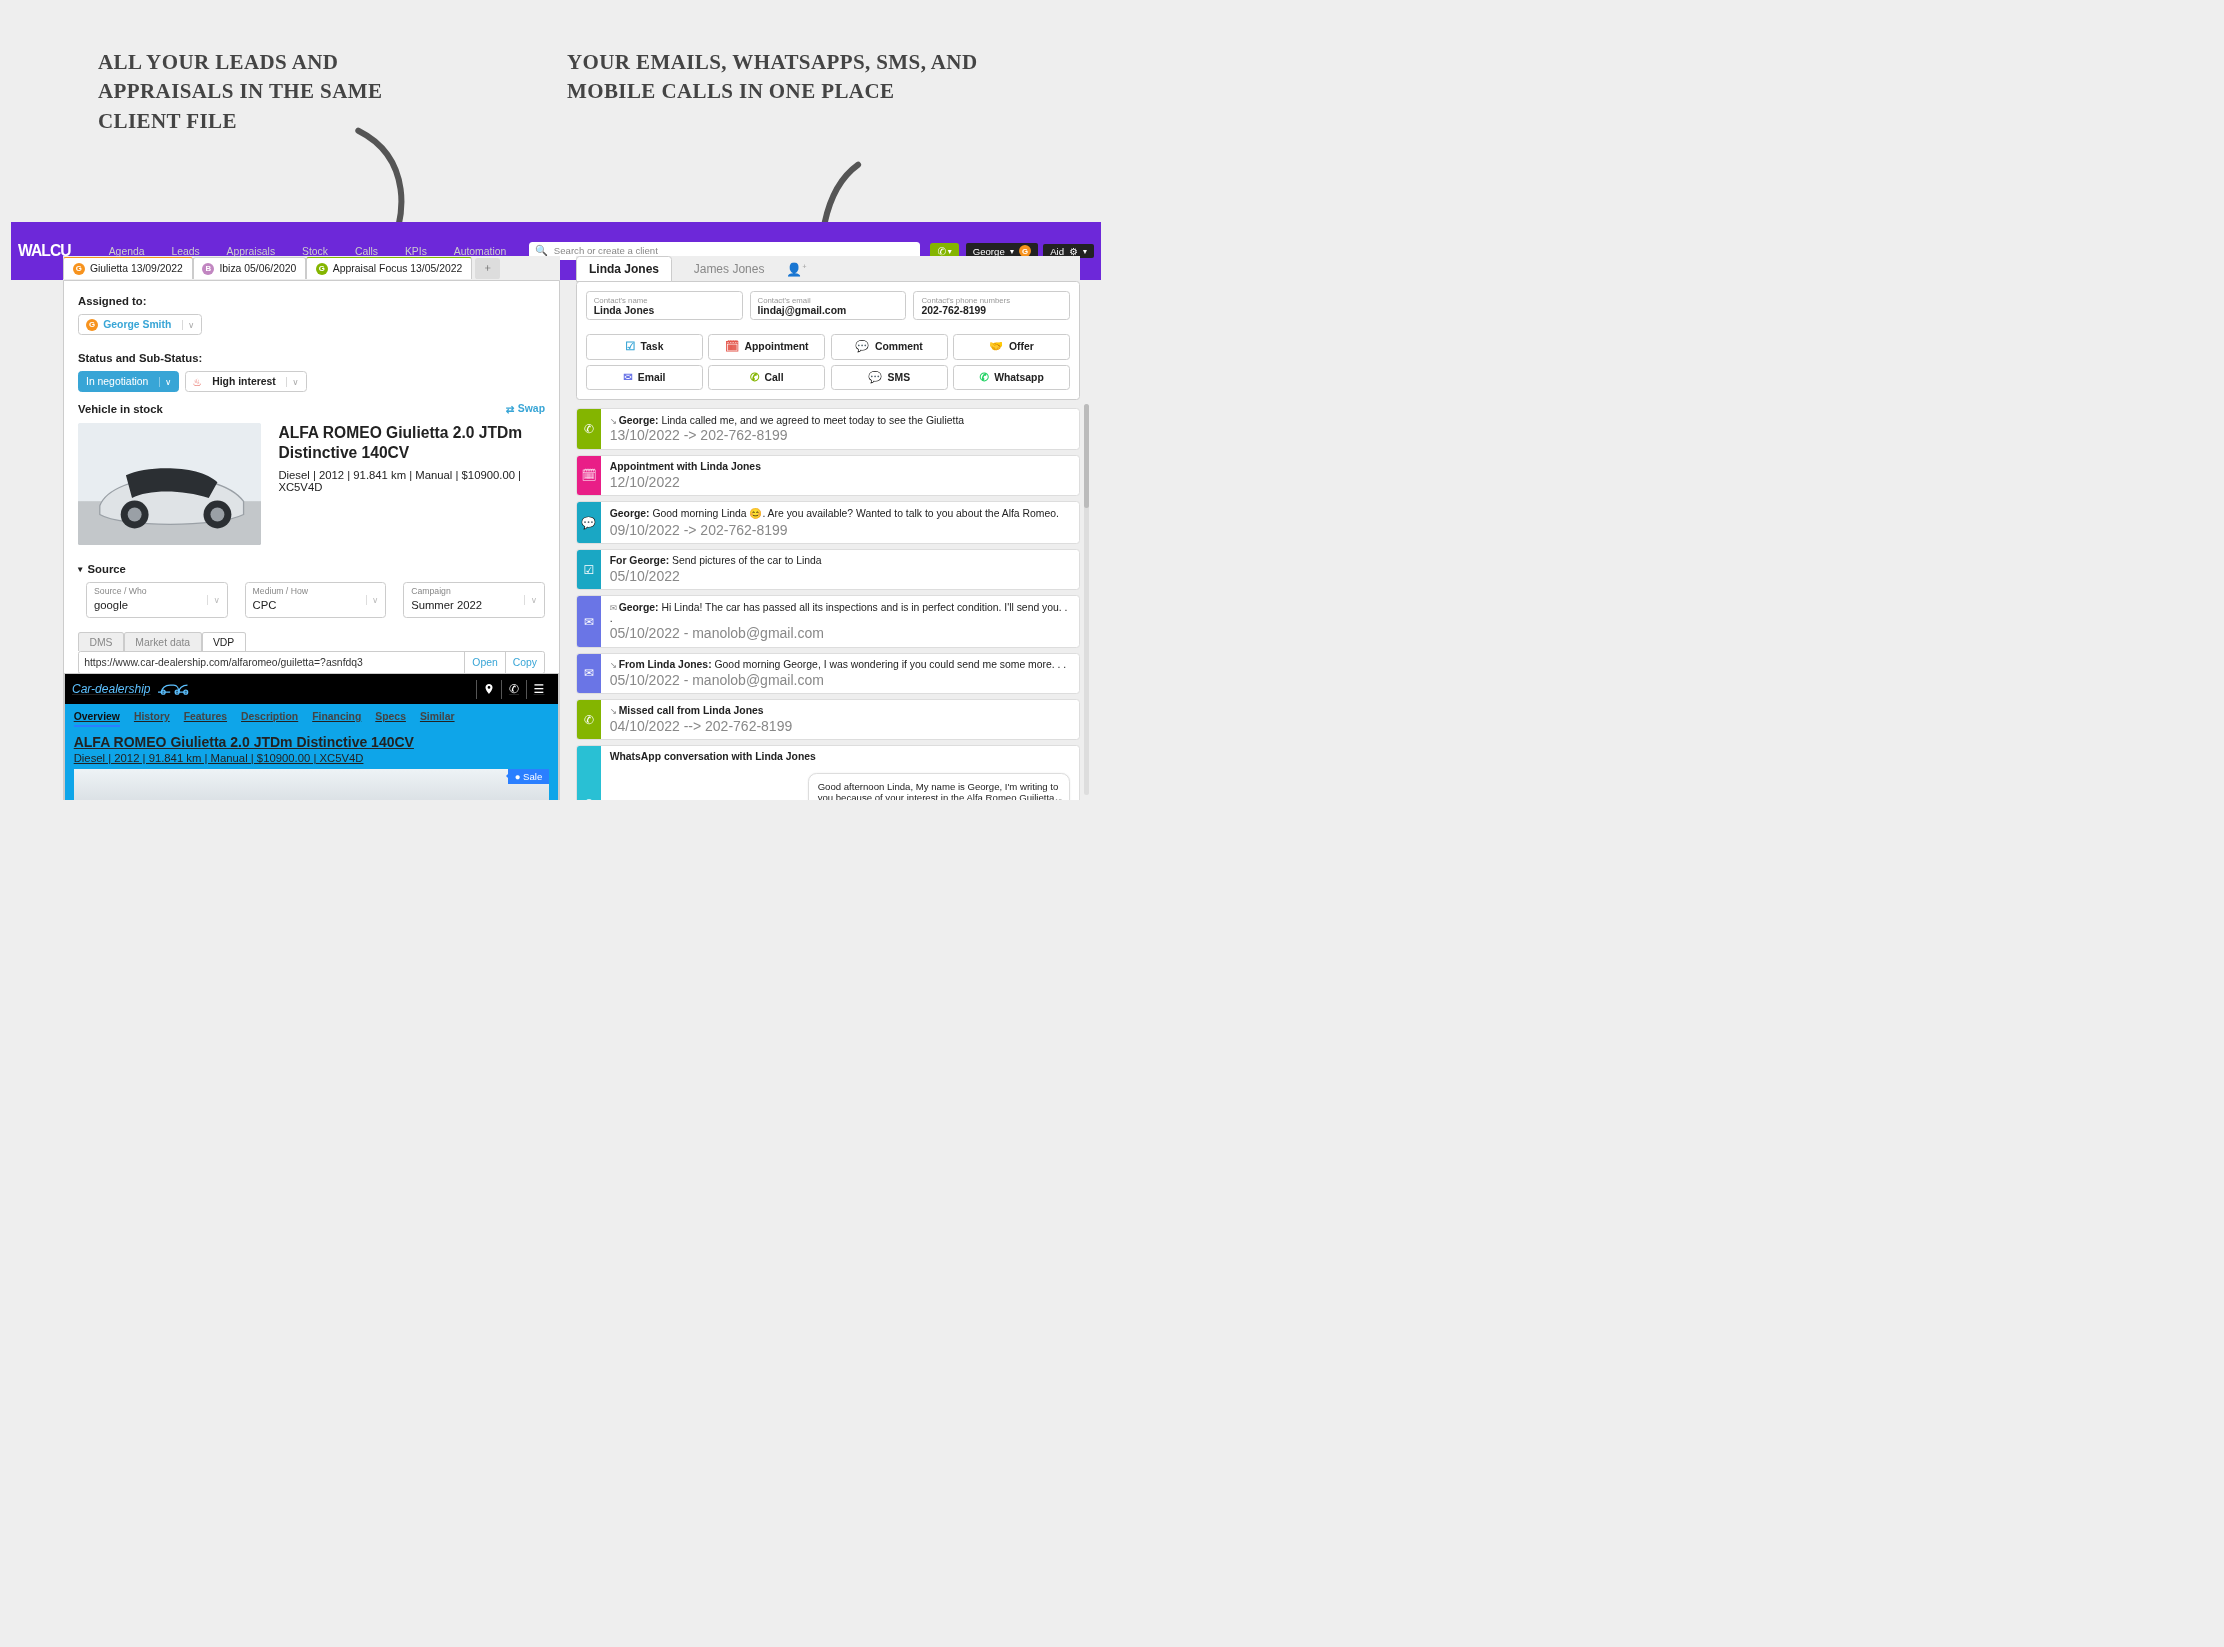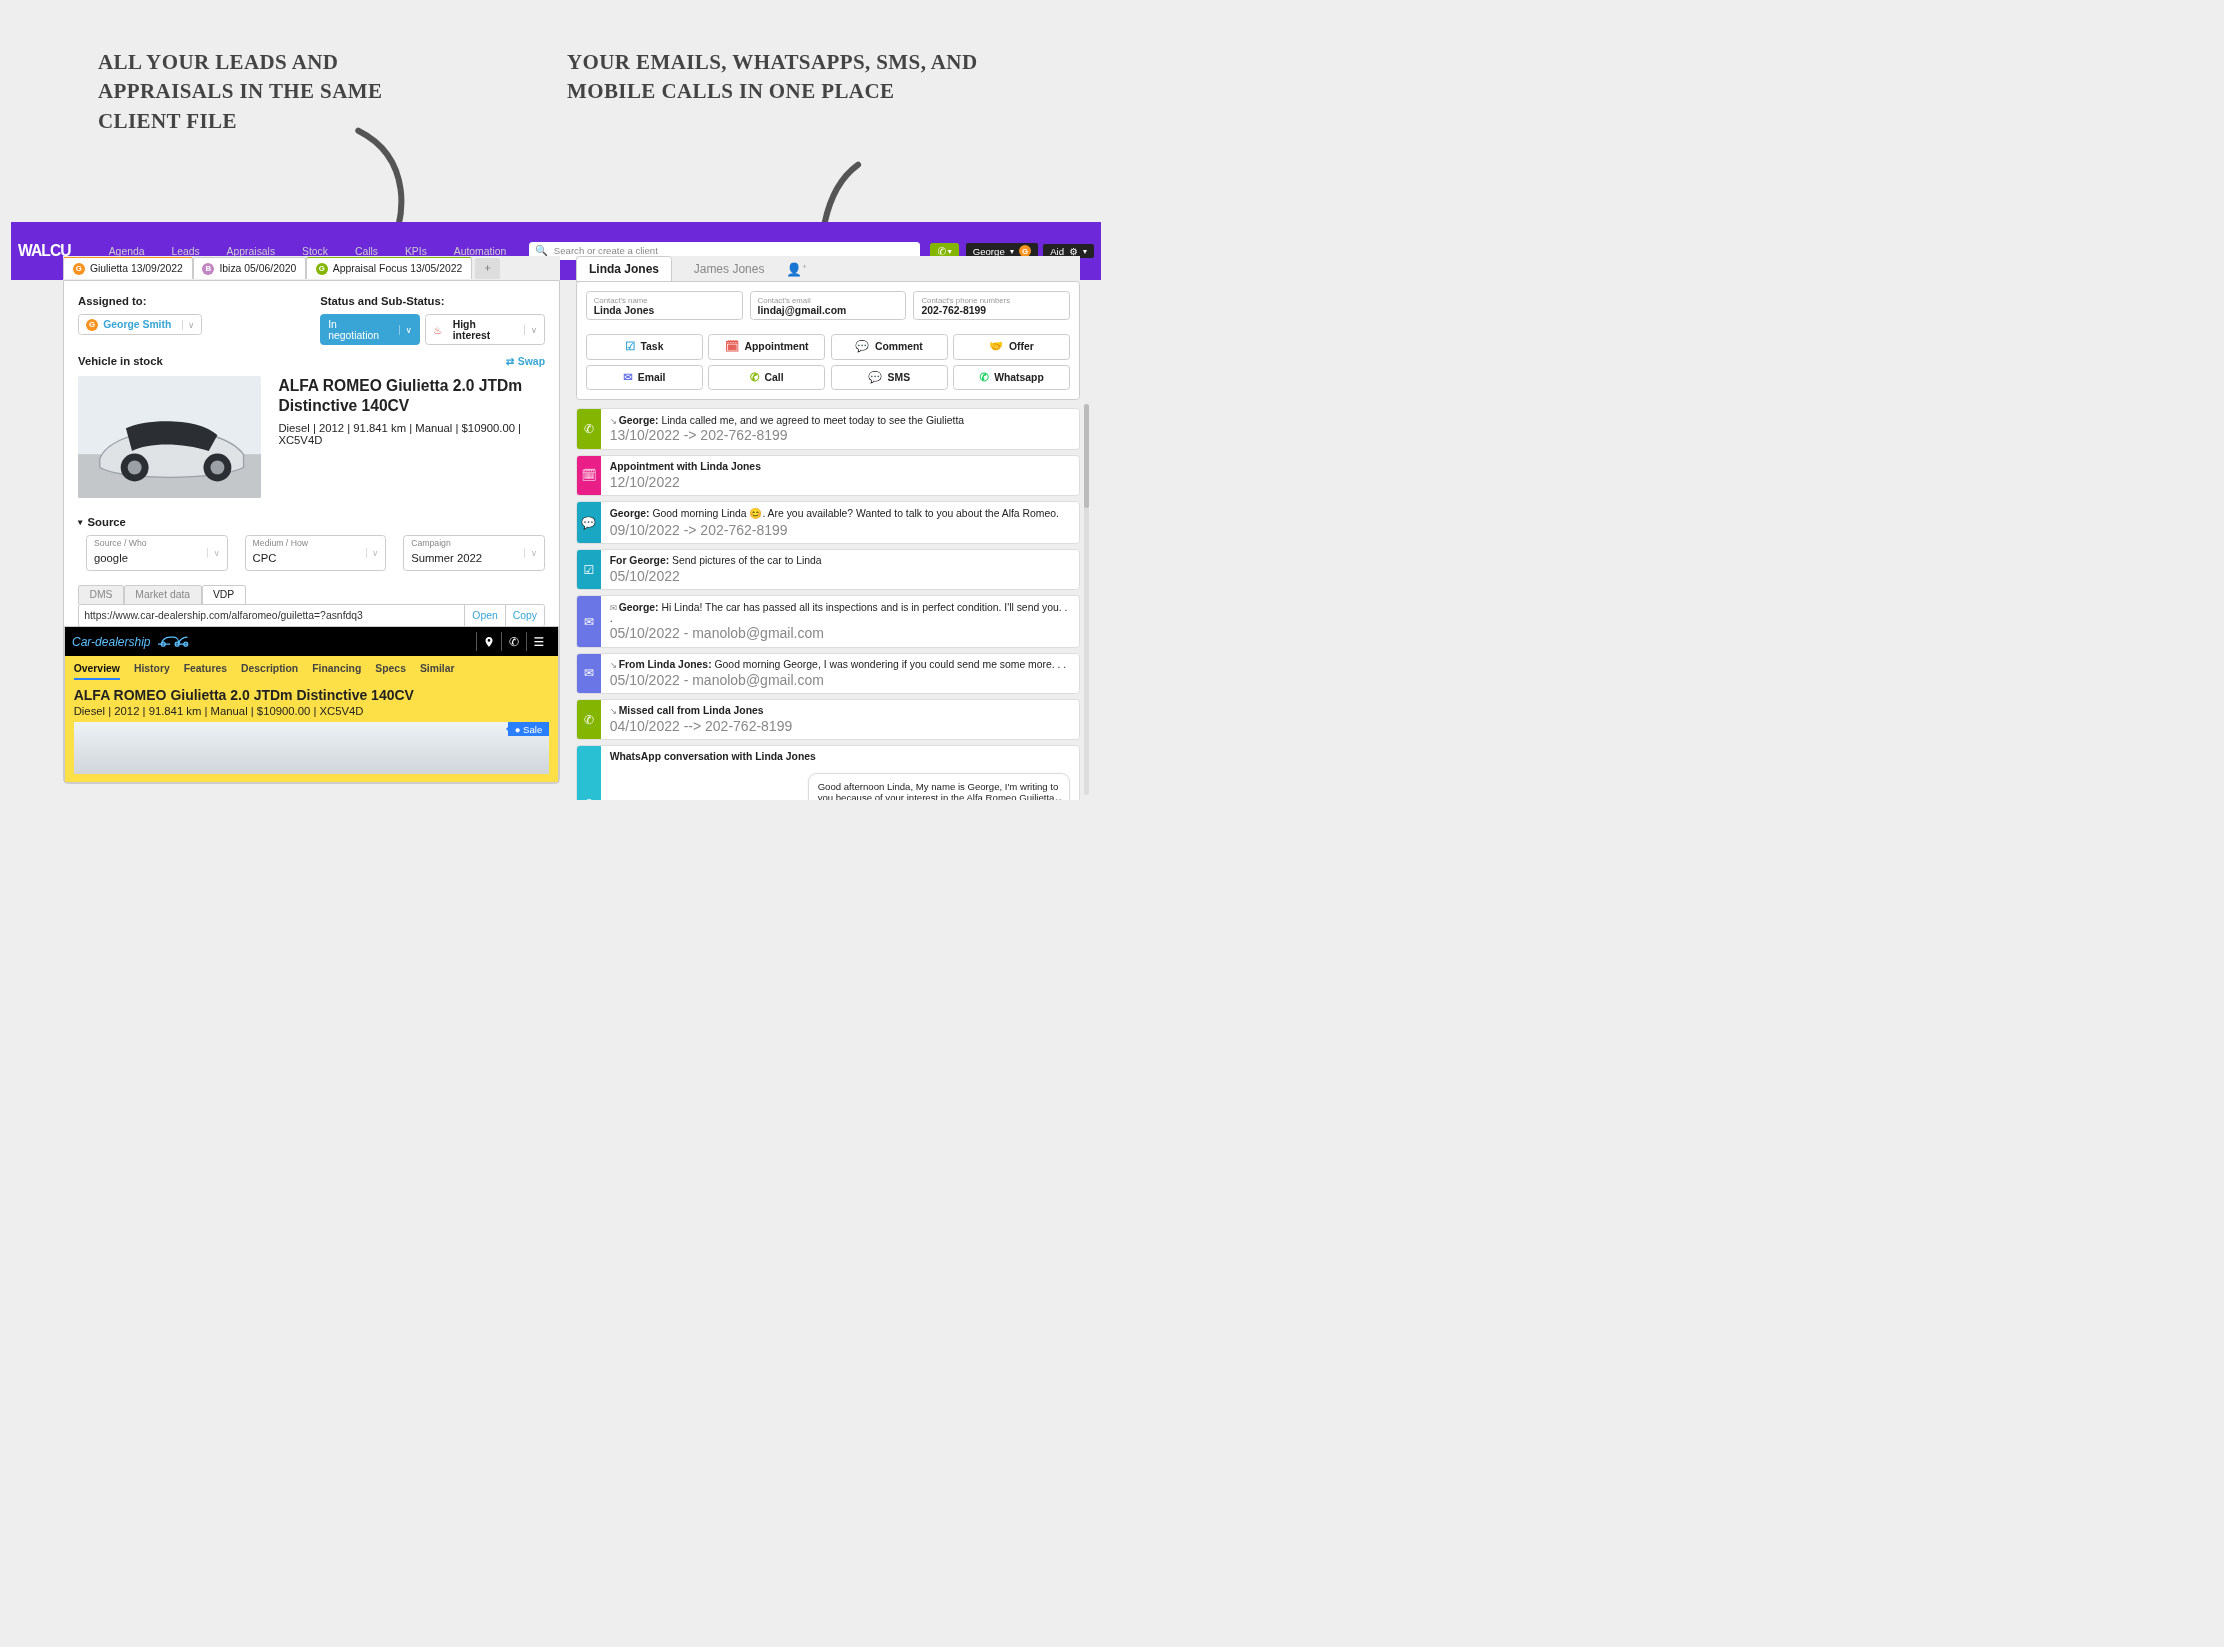--- a/index.html
+++ b/index.html
@@ -157,21 +157,21 @@
   .dot-g { background: #84b500; }
   .lead-add { display:inline-flex; align-items:center; justify-content:center; padding: 3.5px 7px; background:#ddd; border-radius:2.6px; color:#666; margin-left:3.5px;}
 
   .left-card {
     margin-top: 0;
     border: 0.9px solid #ccc;
     border-radius: 0 0 5.2px 5.2px;
     background: #fff;
     padding: 14px;
   }
-  .row { display: flex; justify-content: space-between; gap: 17.4px; margin-bottom: 10.4px; }
+  .row { display: flex; justify-content: space-between; gap: 17.4px; margin-bottom: 10.4px; flex-direction: column; }
   .lbl { font-weight: 700; font-size: 11.3px; margin-bottom: 7px; display:block; }
   .small-lbl { font-size: 8.7px; color: #888; margin-bottom: 1.7px; }
 
   .dropdown {
     display: inline-flex;
     align-items: center;
     justify-content: space-between;
     border: 0.9px solid #ccc;
     border-radius: 3.5px;
     padding: 3.5px 7px;
@@ -212,23 +212,24 @@
   .vdp-tabs { display:flex; margin-top:14px; font-size:10.4px; color:#888; }
   .vdp-tab { border:0.9px solid #ccc; border-bottom:none; padding:3.5px 10.4px; background:#eee; border-radius:2.6px 2.6px 0 0; }
   .vdp-tab.active { background:#fff; color:#222; }
   .url-row { display:flex; align-items:center; border:0.9px solid #ccc; border-radius:2.6px; font-size:10.4px; height:21px; overflow:hidden; }
   .url-row .url { flex:1; padding:0 5.2px; color:#333; white-space:nowrap; overflow:hidden; text-overflow:ellipsis; }
   .url-row .act { padding:0 7px; color:#38a5d6; border-left:0.9px solid #ccc; height:100%; display:flex; align-items:center; }
 
   .vdp-frame {
     margin-top:-0.9px;
     border:0.9px solid #ccc;
-    background:#fde047;
+    background:#0ea5e9;
     height: 155px;
     overflow:hidden;
+    text-decoration:underline;
   }
   .vdp-top {
     background:#000;
     color:#5dc1ff;
     display:flex;
     align-items:center;
     justify-content:space-between;
     padding:5.2px 7px;
     font-size:12px;
   }

